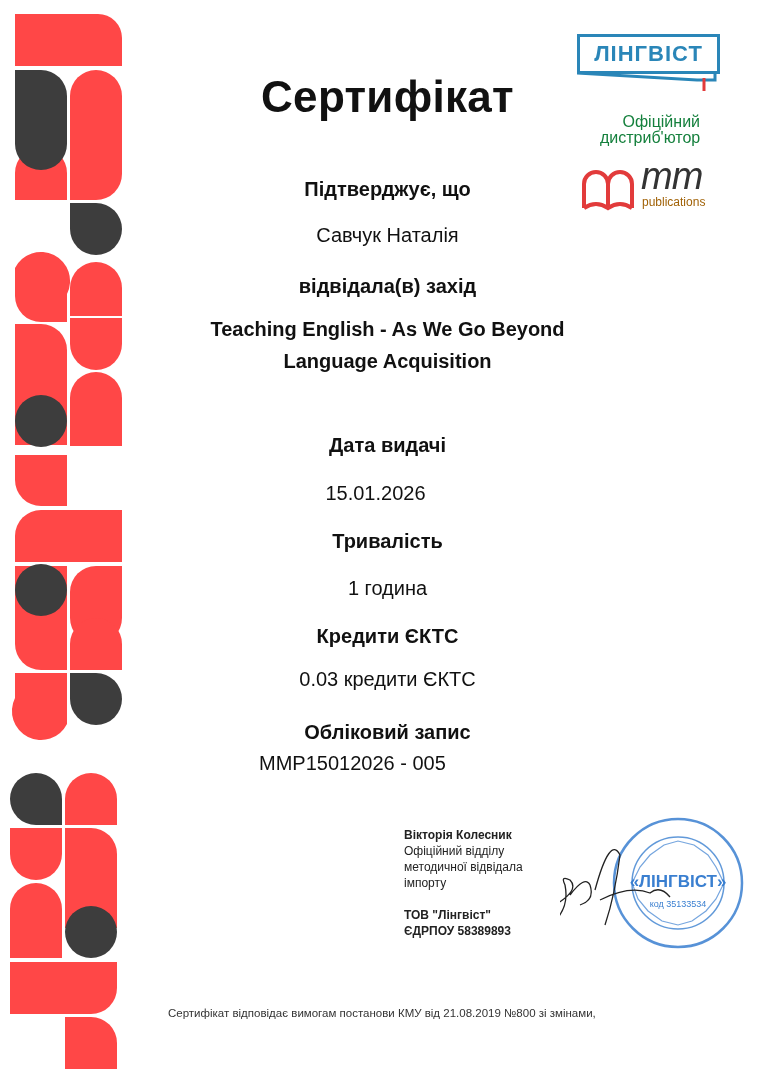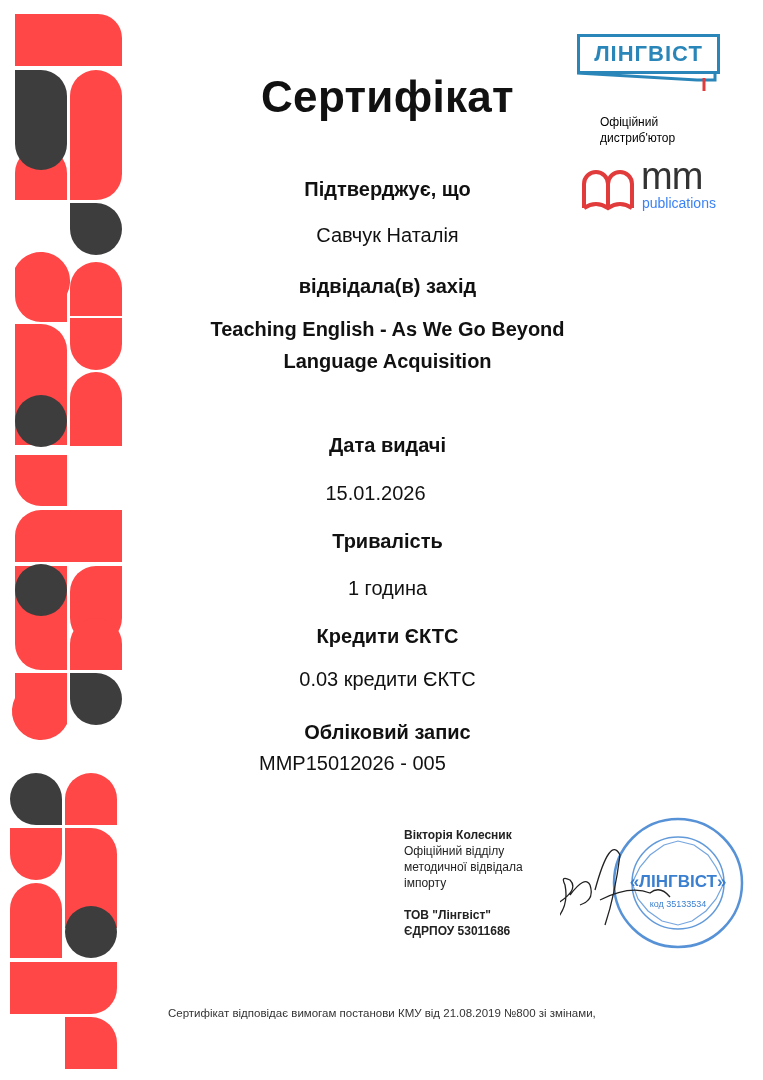--- a/index.html
+++ b/index.html
@@ -14,24 +14,24 @@
   .title { top: 72px; font-size: 44px; font-weight: bold; letter-spacing: 0.3px; color: #111; }
   .h { font-size: 20px; font-weight: bold; color: #111; }
   .v { font-size: 20px; font-weight: normal; color: #111; }
   .event { font-size: 20px; font-weight: bold; line-height: 32px; color: #111; }
   .logo-ling {
     position: absolute; left: 577px; top: 34px; width: 143px; height: 40px;
     border: 3px solid #2a86b8; box-sizing: border-box;
     color: #2a86b8; font-weight: bold; font-size: 22px; letter-spacing: 1px;
     display: flex; align-items: center; justify-content: center;
   }
-  .dist { position: absolute; left: 600px; top: 114px; width: 100px; text-align: left;
-    font-size: 12px; line-height: 16px; color: #000000; }
-  .mm-text { position: absolute; left: 641px; top: 159px; font-size: 38px; color: #333; line-height: 34px; letter-spacing: -1px;}
-  .mm-sub { position: absolute; left: 642px; top: 195px; font-size: 14px; color: #3b82f6; }
+  .dist { position: absolute; left: 600px; top: 114px; width: 100px; text-align: right;
+    font-size: 16px; line-height: 16px; color: #15803d; }
+  .mm-text { position: absolute; left: 641px; top: 159px; font-size: 38px; color: #333; line-height: 34px; letter-spacing: -1px; font-style: italic;}
+  .mm-sub { position: absolute; left: 642px; top: 195px; font-size: 12px; color: #a16207; }
   .sig { position: absolute; left: 404px; top: 827px; font-size: 12px; line-height: 16px; color: #222; }
   .sig b { font-weight: bold; }
   .footer { position: absolute; left: 168px; top: 1005px; font-size: 11.5px; line-height: 17px; color: #333; text-align: center; }
 </style>
 </head>
 <body>
 
 <svg class="deco" viewBox="0 0 140 1080" xmlns="http://www.w3.org/2000/svg">
   <g fill="#ff4747">
 
@@ -107,21 +107,21 @@
 <div class="center h" style="top:721px">Обліковий запис</div>
 <div class="abs v" style="left:259px;top:752px">MMP15012026 - 005</div>
 
 <div class="sig">
   <div><b>Вікторія Колесник</b></div>
   <div>Офіційний відділу</div>
   <div>методичної відвідала</div>
   <div>імпорту</div>
   <div style="height:16px"></div>
   <div><b>ТОВ "Лінгвіст"</b></div>
-  <div><b>ЄДРПОУ 53011686</b></div>
+  <div><b>ЄДРПОУ 58389893</b></div>
 </div>
 
 <svg class="abs" style="left:560px;top:815px;width:200px;height:140px" viewBox="0 0 200 140">
   <circle cx="118" cy="68" r="64" fill="none" stroke="#3a7fd0" stroke-width="2.5" opacity="0.85"></circle>
   <circle cx="118" cy="68" r="46" fill="none" stroke="#3a7fd0" stroke-width="1.5" opacity="0.8"></circle>
   <path d="M72 68 L80 52 L90 40 L104 30 L118 26 L134 30 L148 40 L156 52 L164 68 L156 84 L146 96 L132 106 L118 110 L102 106 L88 96 L78 84 Z" fill="none" stroke="#3a7fd0" stroke-width="1.2" opacity="0.7"></path>
   <text x="118" y="72" text-anchor="middle" font-size="17" font-weight="bold" fill="#3a7fd0" font-family="Liberation Sans, sans-serif">«ЛІНГВІСТ»</text>
   <text x="118" y="92" text-anchor="middle" font-size="9" fill="#3a7fd0" font-family="Liberation Sans, sans-serif">код 35133534</text>
 
   <path d="M-10 110 Q10 95 5 70 Q0 60 10 65 Q20 75 -5 90 M10 80 Q25 60 30 70 Q35 85 20 90 M35 75 Q50 20 60 40 Q55 80 45 110 M40 85 Q70 70 90 78 Q100 70 110 82" fill="none" stroke="#222" stroke-width="1.3"></path>

